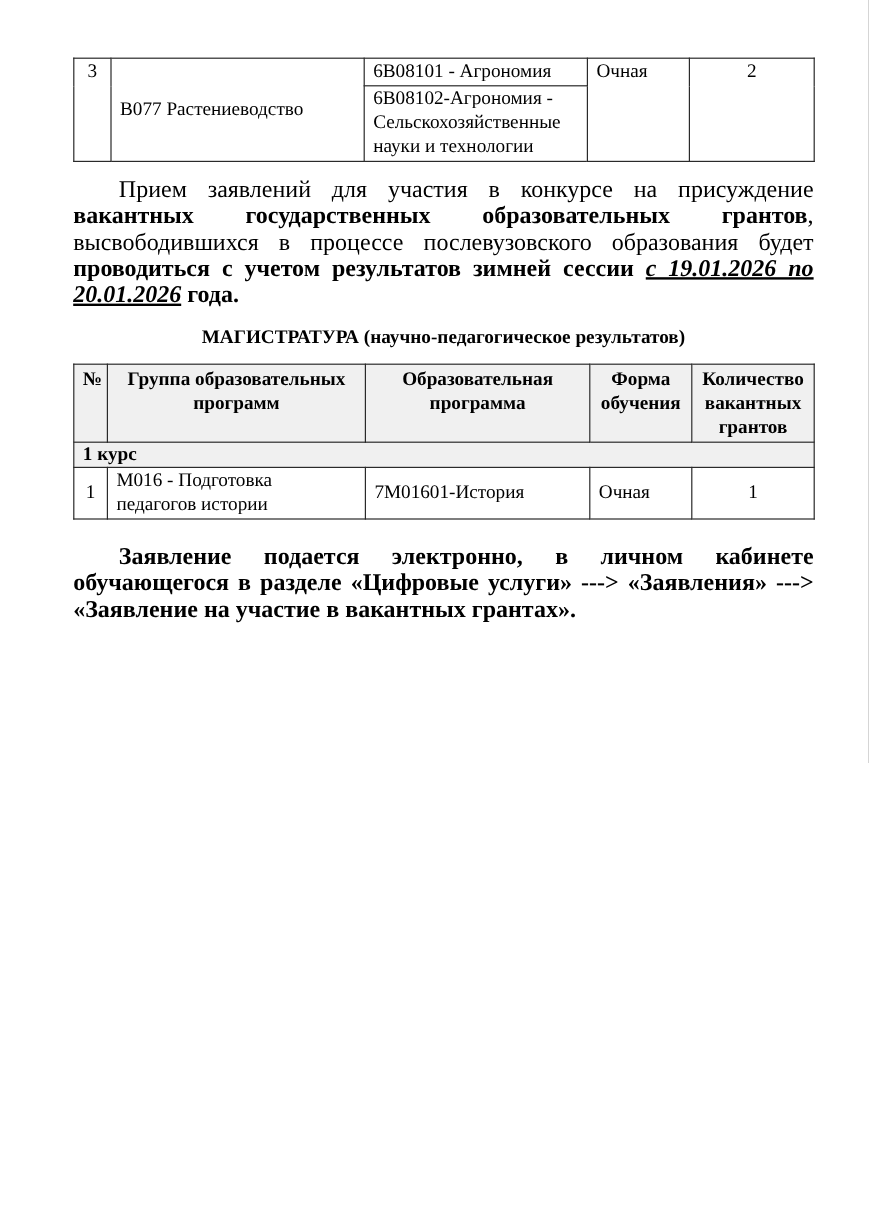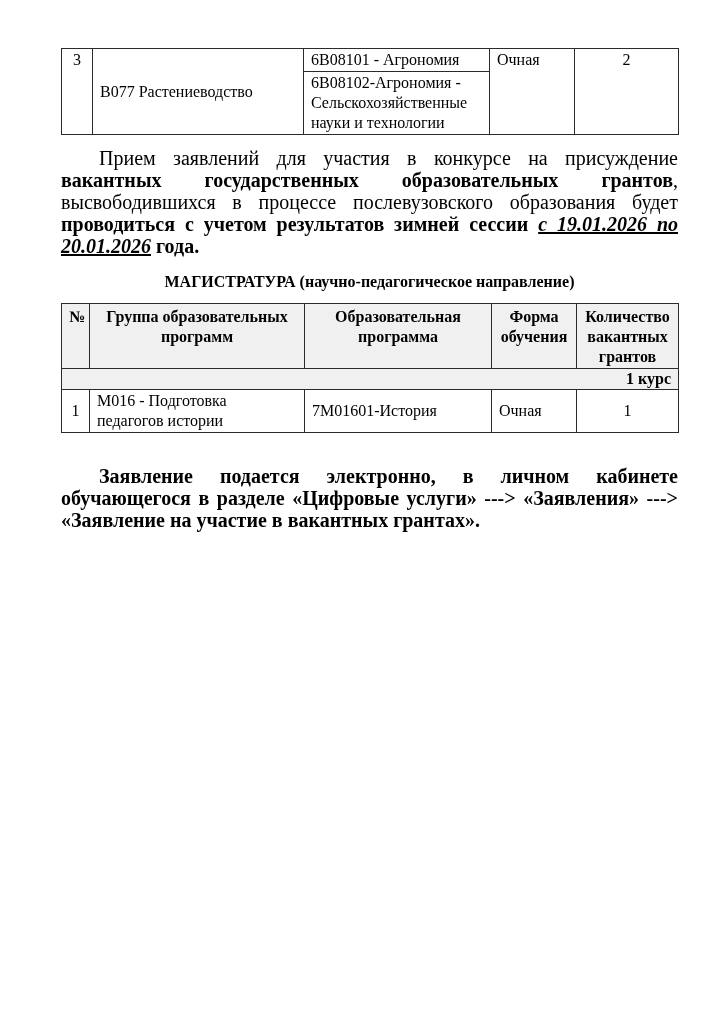--- a/index.html
+++ b/index.html
@@ -65,28 +65,28 @@
     background: #f0f0f0;
     font-weight: bold;
     text-align: center;
     vertical-align: top;
     padding-top: 3px;
   }
   .tbl-mag .th-num { text-align: center; }
   .course-row td {
     background: #f0f0f0;
     font-weight: bold;
-    text-align: right;
+    text-align: left;
     height: 20px;
     padding-top: 0;
     padding-bottom: 0;
   }
   .tbl-mag .data-row { height: 36px; }
   .tbl-mag .data-row td { vertical-align: middle; }
-  .p-closing { margin-top: 32px; }
+  .p-closing { margin-top: 20px; }
 </style>
 </head>
 <body>
 
 <div class="page">
   <div class="content">
 
     <table class="tbl tbl-cont">
       <colgroup>
         <col style="width:31px">
@@ -104,21 +104,21 @@
           <td class="cell-count" rowspan="2">2</td>
         </tr>
         <tr class="r2">
           <td class="cell-prog">6В08102-Агрономия - Сельскохозяйственные науки и технологии</td>
         </tr>
       </tbody>
     </table>
 
     <p class="para p-intro"><span>Прием заявлений для участия в конкурсе на присуждение </span><b>вакантных государственных образовательных грантов</b><span>, высвободившихся в процессе послевузовского образования будет </span><b>проводиться с учетом результатов зимней сессии </b><b class="dates">с 19.01.2026 по 20.01.2026</b><b> года.</b></p>
 
-    <h2 class="heading">МАГИСТРАТУРА (научно-педагогическое направление)</h2>
+    <h2 class="heading">МАГИСТРАТУРА (научно-педагогическое результатов)</h2>
 
     <table class="tbl tbl-mag">
       <colgroup>
         <col style="width:28px">
           <col style="width:215px">
           <col style="width:187px">
           <col style="width:85px">
           <col style="width:102px">
       </colgroup>
       <thead>

